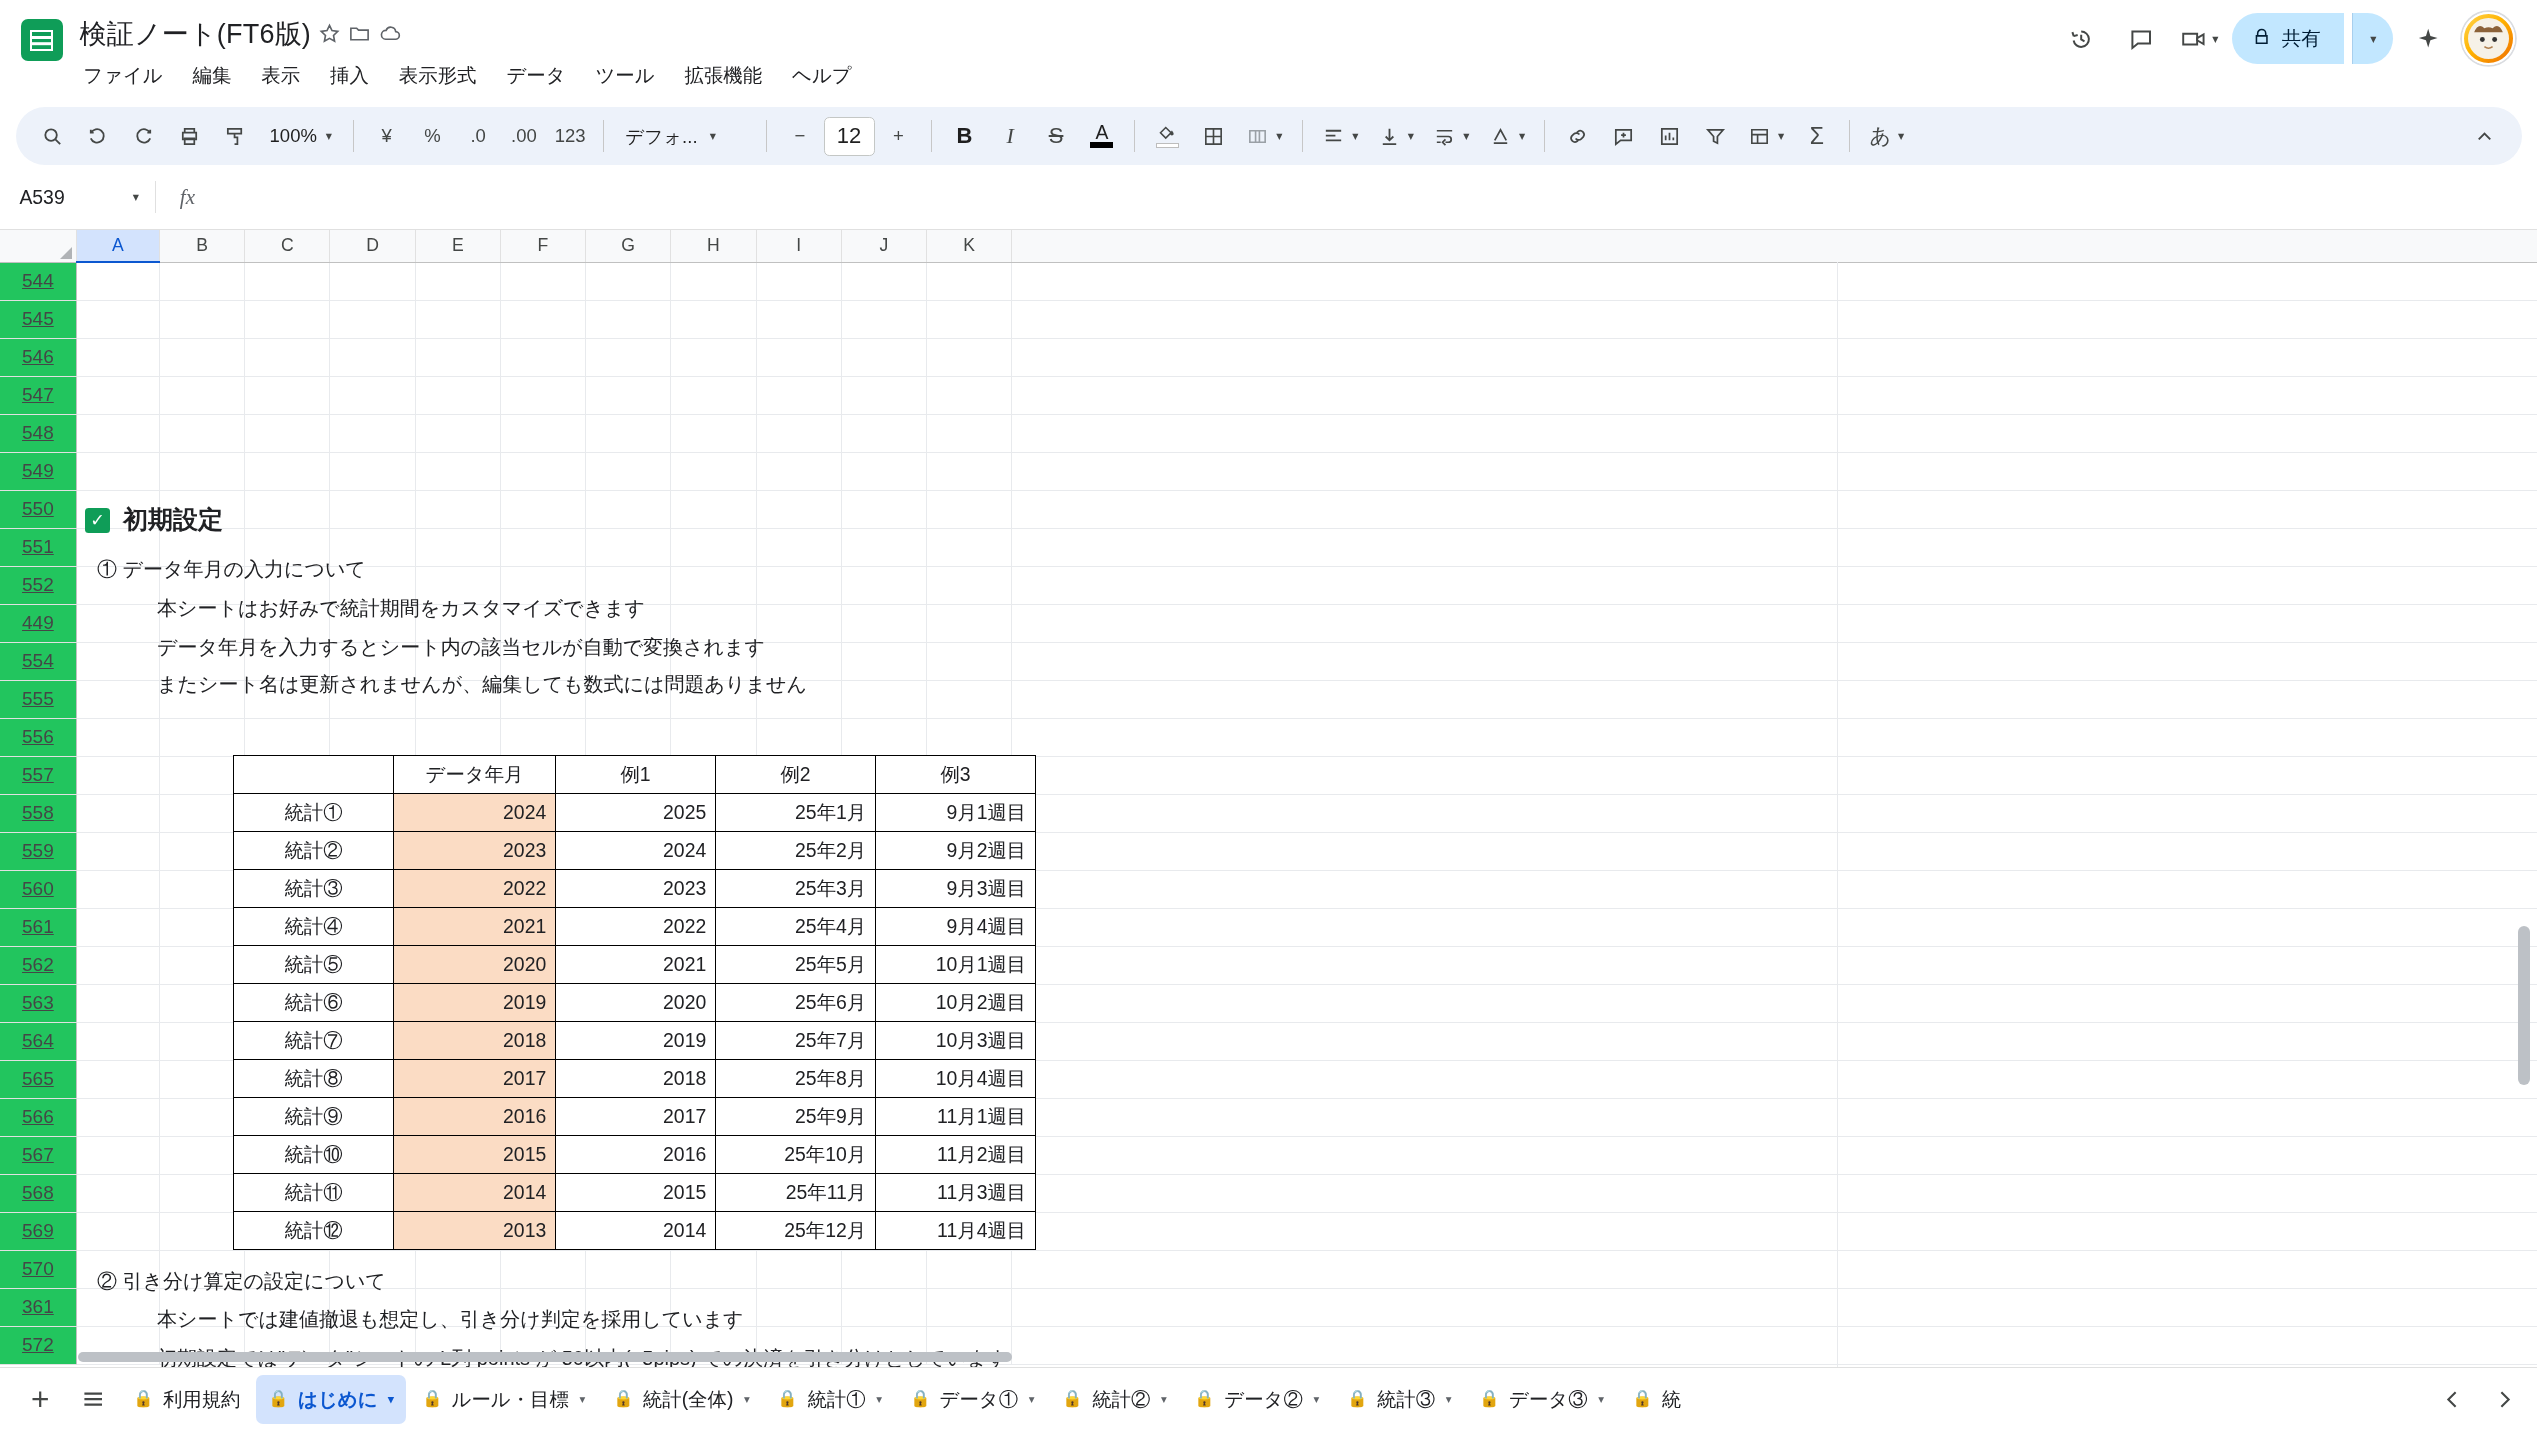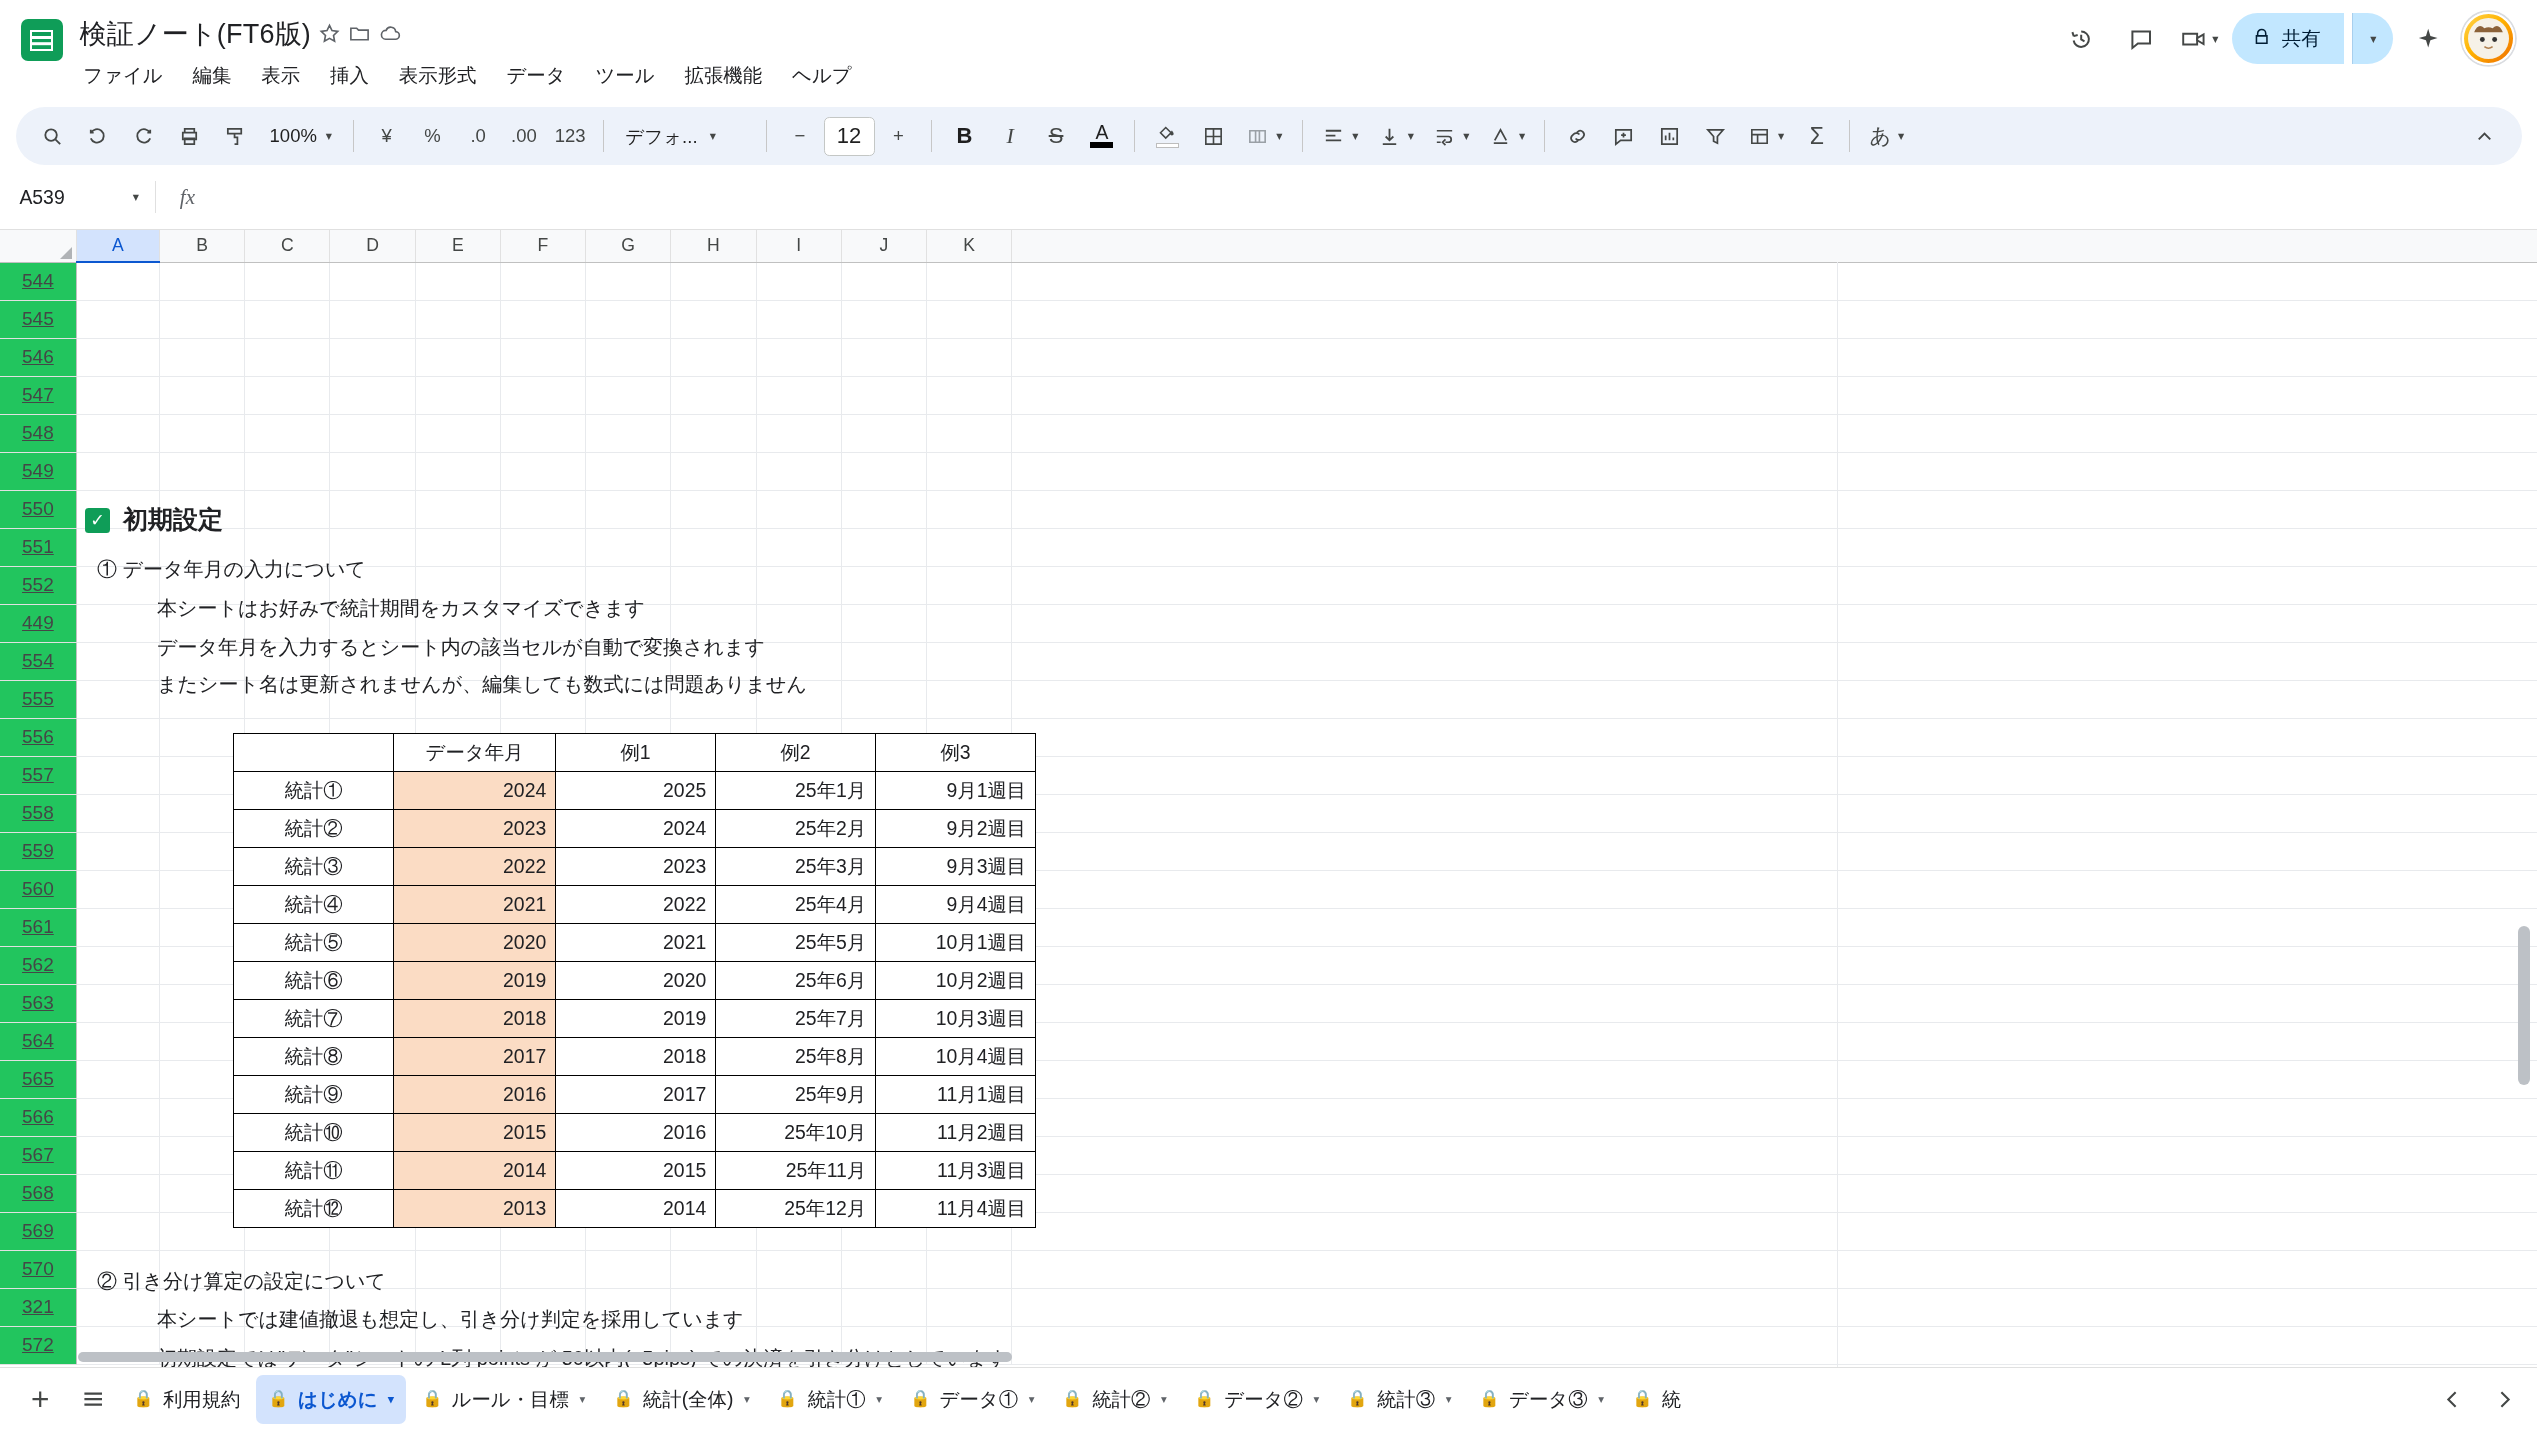--- a/index.html
+++ b/index.html
@@ -907,21 +907,21 @@
           <td class="cell colE"></td>
           <td class="cell colF"></td>
           <td class="cell colG"></td>
           <td class="cell colH"></td>
           <td class="cell colI"></td>
           <td class="cell colJ"></td>
           <td class="cell colK"></td>
           <td class="cell"></td>
         </tr>
     <tr>
-          <td class="rowhead">321</td>
+          <td class="rowhead">361</td>
           <td class="cell colA"></td>
           <td class="cell colB"></td>
           <td class="cell colC"></td>
           <td class="cell colD"></td>
           <td class="cell colE"></td>
           <td class="cell colF"></td>
           <td class="cell colG"></td>
           <td class="cell colH"></td>
           <td class="cell colI"></td>
           <td class="cell colJ"></td>
@@ -953,21 +953,21 @@
     <div class="otext" style="left:157px; top:365px;">本シートはお好みで統計期間をカスタマイズできます</div>
     <div class="otext" style="left:157px; top:404px;">データ年月を入力するとシート内の該当セルが自動で変換されます</div>
     <div class="otext" style="left:157px; top:441px;">またシート名は更新されませんが、編集しても数式には問題ありません</div>
 
     <div class="otext" style="left:97px; top:1038px;">② 引き分け算定の設定について</div>
     <div class="otext" style="left:157px; top:1076px;">本シートでは建値撤退も想定し、引き分け判定を採用しています</div>
     <div class="otext" style="left:157px; top:1115px;">初期設定では"データ"シートの L列 points が 50以内(=5pips) での決済を引き分けとしています</div>
 
   </div>
 
-  <table class="sheet-table" style="left:233px; top:503px;">
+  <table class="sheet-table" style="left:233px; top:525px;">
     <tbody>
         <tr>
       <td class="ctr" style="width:160px;"></td>
       <td class="ctr" style="width:162px;">データ年月</td>
       <td class="ctr" style="width:160px;">例1</td>
       <td class="ctr" style="width:160px;">例2</td>
       <td class="ctr" style="width:160px;">例3</td>
     </tr>
     <tr>
       <td class="ctr">統計①</td>

